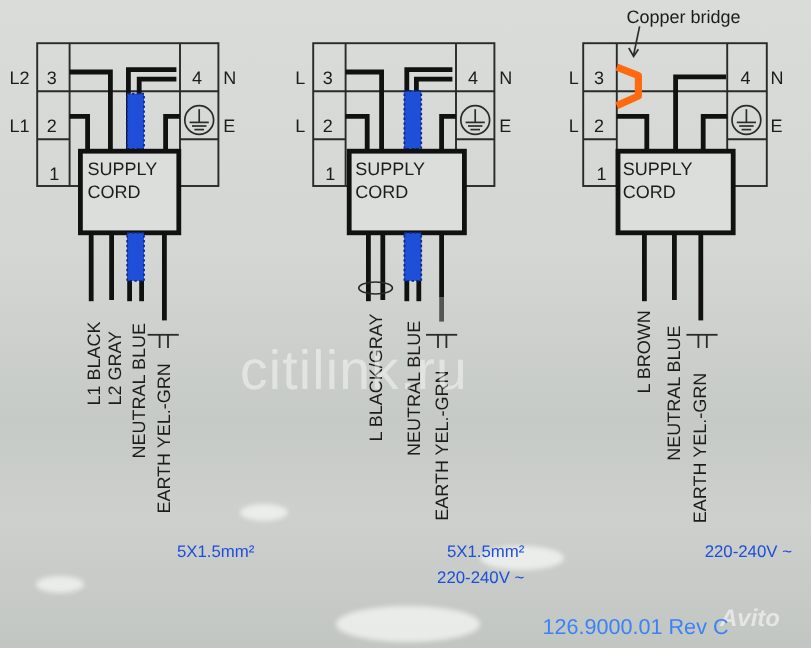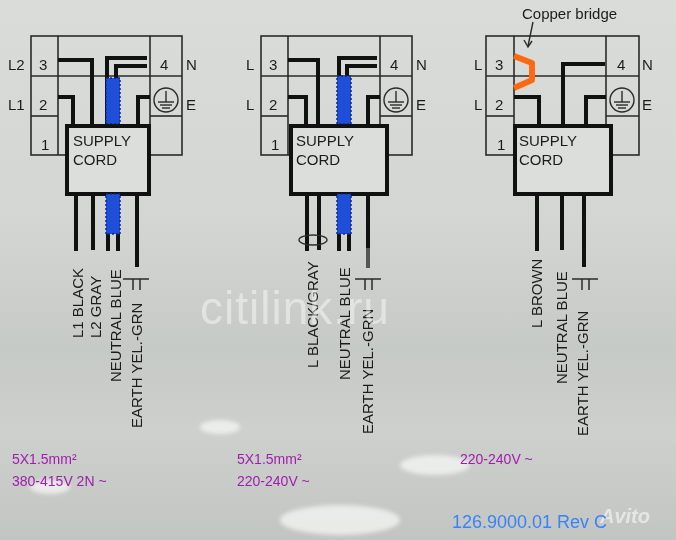--- a/index.html
+++ b/index.html
@@ -5,21 +5,21 @@
   html, body { margin: 0; padding: 0; }
   body {
     width: 676px; height: 540px; overflow: hidden;
     background: linear-gradient(180deg, #d9dcd9 0%, #d3d6d3 40%, #c6cac7 65%, #cdd0cd 80%, #c2c6c3 100%);
     font-family: "Liberation Sans", sans-serif;
     position: relative;
   }
   .stage { position: absolute; left: 0; top: 0; width: 676px; height: 540px; }
   svg text { font-family: "Liberation Sans", sans-serif; fill: #1c1c1c; }
   .lbl { font-size: 15px; }
-  .cap { position: absolute; width: 200px; text-align: left; font-size: 14px; color: #a21caf; line-height: 22px; }
+  .cap { position: absolute; width: 200px; text-align: right; font-size: 14px; color: #1d4ed8; line-height: 22px; }
   .rev { position: absolute; left: 452px; top: 512px; font-size: 18px; color: #3b82f6; text-align: center; }
   .wm { position: absolute; left: 200px; top: 245px; font-size: 46px; color: rgba(255,255,255,0.45); letter-spacing: 1px; margin-top: 36px; }
   .wm2 { position: absolute; left: 600px; top: 505px; font-size: 20px; color: rgba(255,255,255,0.55); font-weight: bold; font-style: italic; }
   .splash { position: absolute; border-radius: 50%; background: rgba(245,247,245,0.75); filter: blur(2px); }
 </style>
 </head>
 <body>
 
 <div class="stage">
 
@@ -192,21 +192,20 @@
       <text class="lbl" transform="translate(542,328) rotate(-90)">L BROWN</text>
       <text class="lbl" transform="translate(567,384) rotate(-90)">NEUTRAL BLUE</text>
       <text class="lbl" transform="translate(588,436) rotate(-90)">EARTH  YEL.-GRN</text>
     </g>
   </svg>
 
   <div class="wm">citilink.ru</div>
 
   <div class="cap" style="left:12px;top:448px">
     <div>5X1.5mm²</div>
-    <div>380-415V 2N ~</div>
   </div>
   <div class="cap" style="left:237px;top:448px">
     <div>5X1.5mm²</div>
     <div>220-240V  ~</div>
   </div>
   <div class="cap" style="left:460px;top:448px">
     <div>220-240V ~</div>
   </div>
 
   <div class="wm2">Avito</div>

